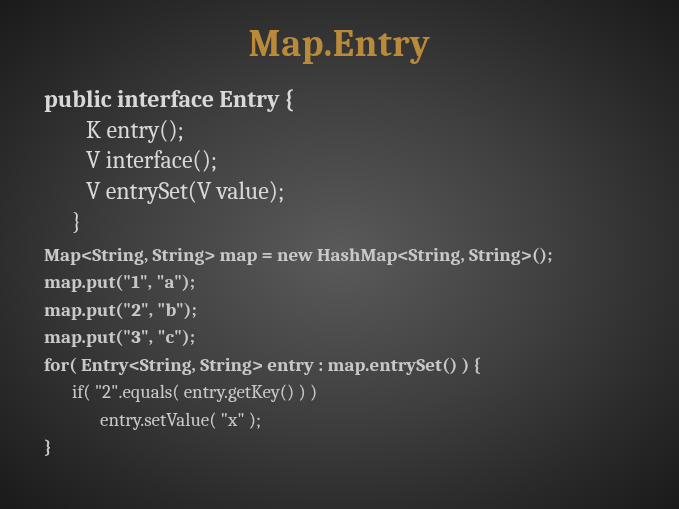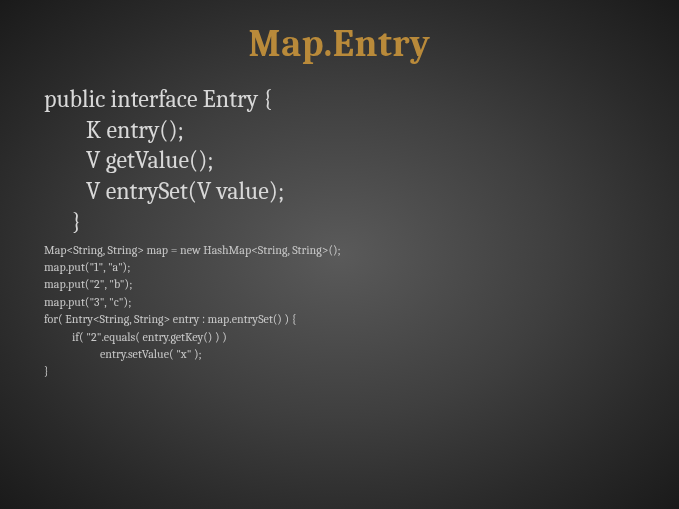--- a/index.html
+++ b/index.html
@@ -26,37 +26,37 @@
   .block1 {
     color: #d8d8d8;
     font-size: 24px;
     line-height: 1.28;
     margin-bottom: 4px;
   }
   .block1 .indent { padding-left: 42px; display: block; }
   .block1 .closebrace { padding-left: 28px; display: block; }
   .block2 {
     color: #c8c8c8;
-    font-size: 12px;
+    font-size: 19px;
     line-height: 1.45;
   }
   .block2 .i1 { padding-left: 28px; display: block; }
   .block2 .i2 { padding-left: 56px; display: block; }
-  .line { display: block; }
+  .line { display: block; font-weight: bold; }
 </style>
 </head>
 <body>
 
 <div class="slide">
   <div class="title">Map.Entry</div>
 
   <div class="block1">
     <span class="line">public interface Entry {</span>
     <span class="indent">K entry();</span>
-    <span class="indent">V getValue();</span>
+    <span class="indent">V interface();</span>
     <span class="indent">V entrySet(V value);</span>
     <span class="closebrace">}</span>
   </div>
 
   <div class="block2">
     <span class="line">Map&lt;String, String&gt; map = new HashMap&lt;String, String&gt;();</span>
     <span class="line">map.put("1", "a");</span>
     <span class="line">map.put("2", "b");</span>
     <span class="line">map.put("3", "c");</span>
     <span class="line">for( Entry&lt;String, String&gt; entry : map.entrySet() ) {</span>

